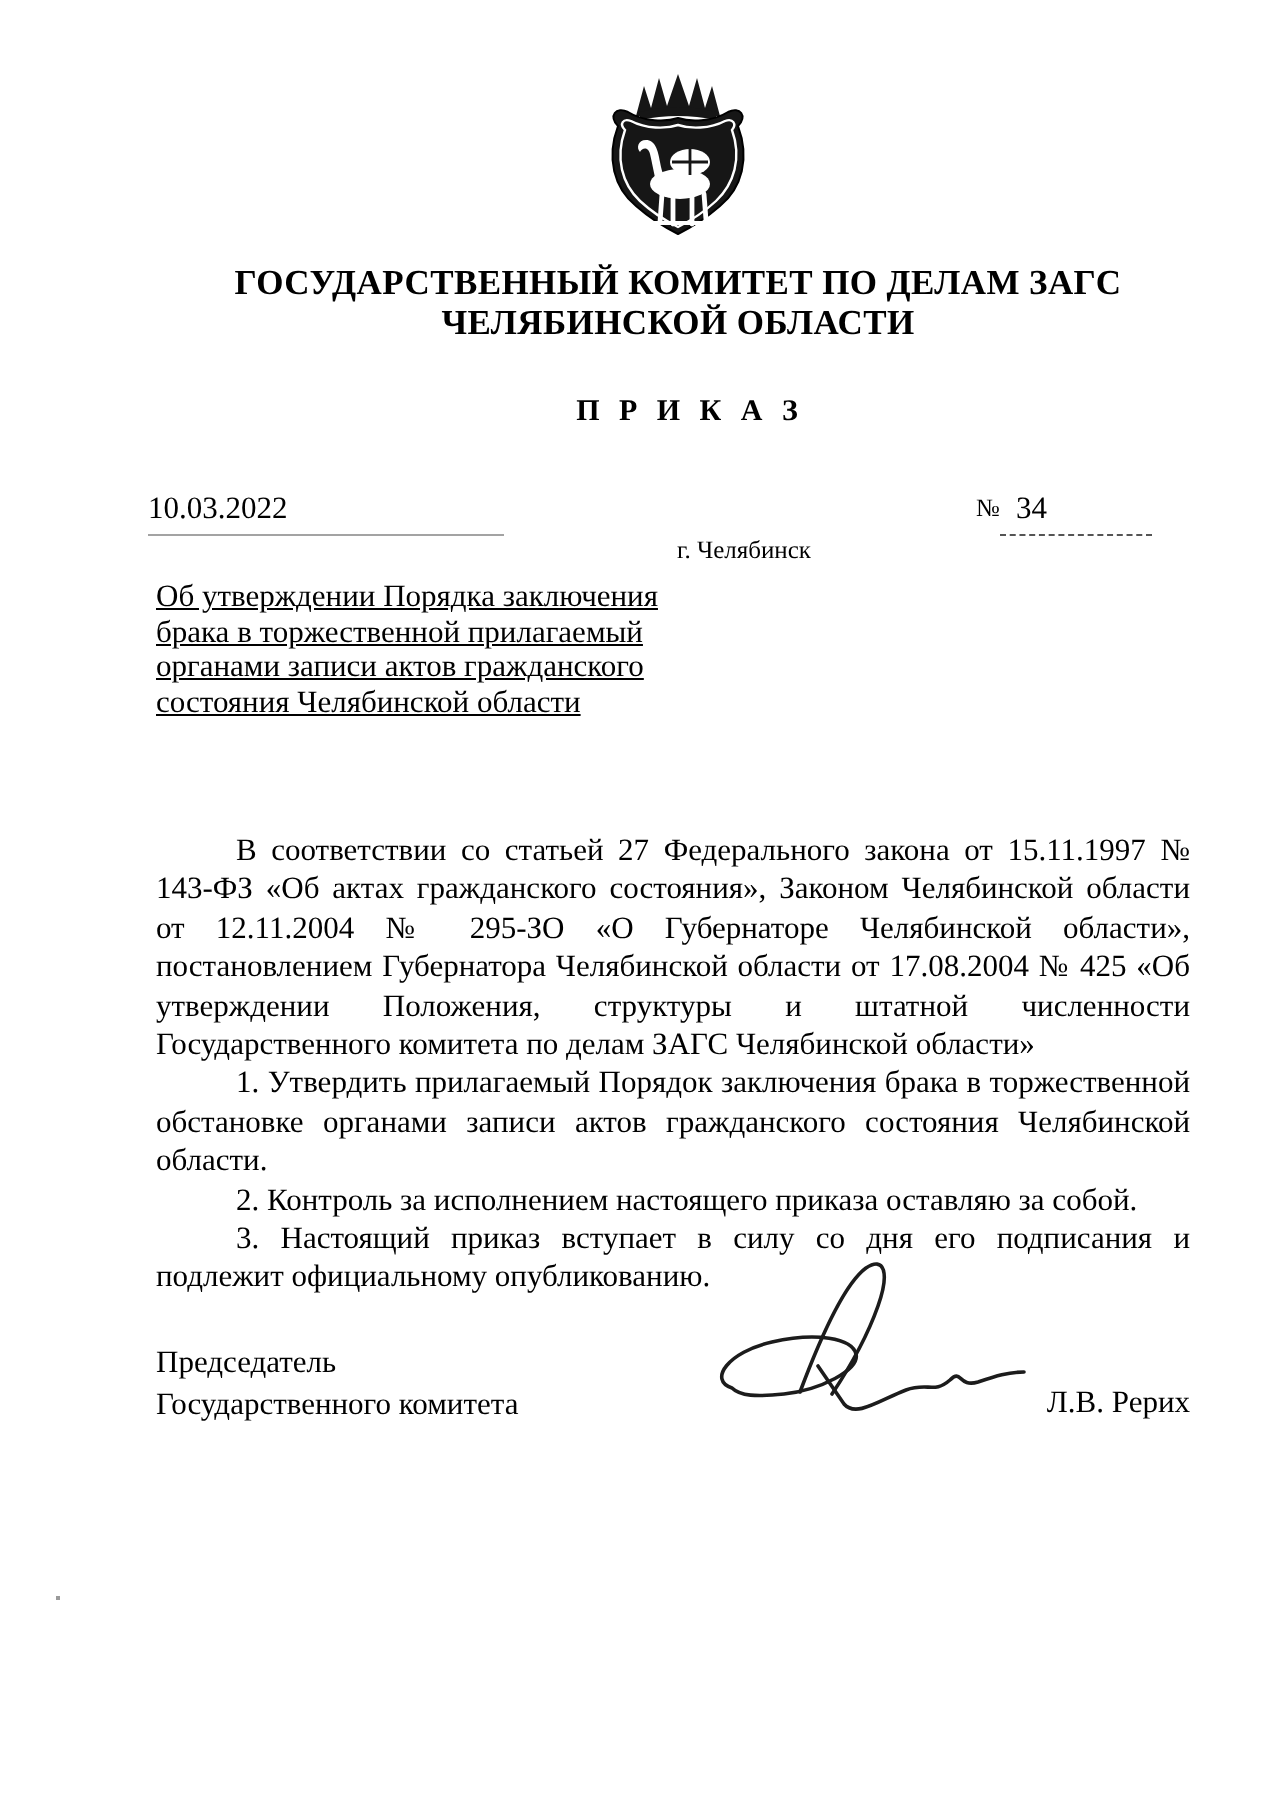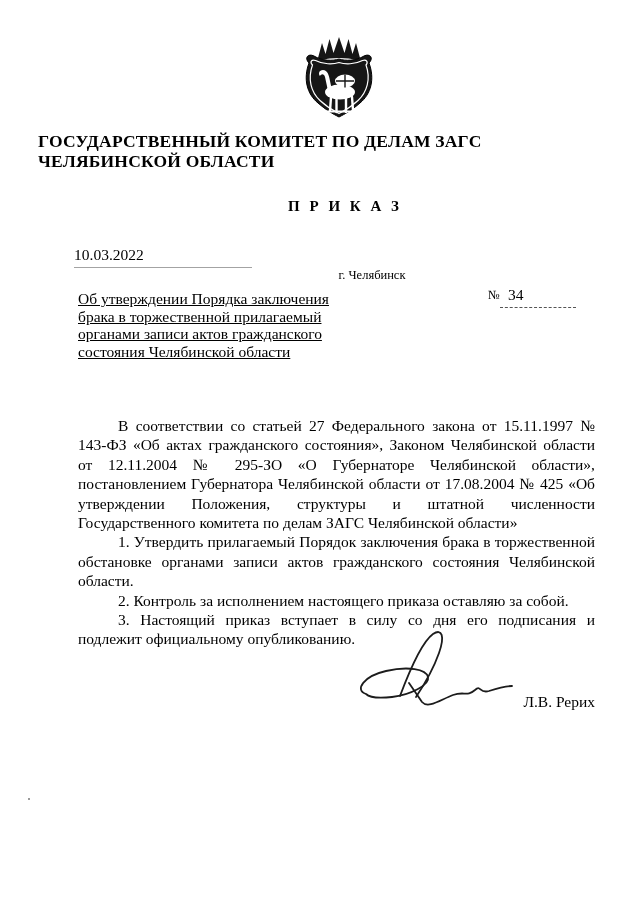--- a/index.html
+++ b/index.html
@@ -16,20 +16,21 @@
     overflow: hidden;
   }
   .emblem {
     position: absolute;
     left: 283px; top: 33px;
     width: 113px; height: 88px;
   }
   .org-name {
     position: absolute;
     left: 38px; top: 132px; width: 602px;
+    text-align: center;
     font-weight: bold;
     font-size: 17.5px;
     line-height: 19.5px;
     letter-spacing: 0.2px;
   }
   .doc-type {
     position: absolute;
     left: 50px; top: 198px; width: 590px;
     text-align: center;
     font-weight: bold;
@@ -50,21 +51,20 @@
     font-size: 15.5px;
     white-space: nowrap;
   }
   .number-sign { font-size: 12.5px; vertical-align: 1px; }
   .number-value {
     display: inline-block;
     width: 68px;
     border-bottom: 1px dashed #555;
     padding-bottom: 3px;
     padding-left: 8px;
-    margin-top: 40px;
   }
   .city {
     position: absolute;
     left: 272px; top: 268px; width: 200px;
     text-align: center;
     font-size: 12.5px;
   }
   .subject {
     position: absolute;
     left: 78px; top: 290px; width: 320px;
@@ -162,20 +162,24 @@
     <div>состояния Челябинской области</div>
   </div>
 
   <div class="body-text">
     <p>В соответствии со статьей 27 Федерального закона от 15.11.1997 № 143-ФЗ «Об актах гражданского состояния», Законом Челябинской области от 12.11.2004 № 295-ЗО «О Губернаторе Челябинской области», постановлением Губернатора Челябинской области от 17.08.2004 № 425 «Об утверждении Положения, структуры и штатной численности Государственного комитета по делам ЗАГС Челябинской области»</p>
     <p>1. Утвердить прилагаемый Порядок заключения брака в торжественной обстановке органами записи актов гражданского состояния Челябинской области.</p>
     <p class="no-justify">2. Контроль за исполнением настоящего приказа оставляю за собой.</p>
     <p>3. Настоящий приказ вступает в силу со дня его подписания и подлежит официальному опубликованию.</p>
   </div>
 
+  <div class="sig-position">
+    <div>Председатель</div>
+    <div>Государственного комитета</div>
+  </div>
 
   <div class="signature-svg">
     <svg viewBox="0 0 168 88" width="168" height="88" xmlns="http://www.w3.org/2000/svg">
       <g fill="none" stroke="#1c1c1c" stroke-width="1.8" stroke-linecap="round">
         <path d="M14,68 C2,64 12,50 34,45 C56,40 74,43 76,51 C78,59 58,69 40,71 C26,72.5 18,72 14,68 Z"></path>
         <path d="M48,70 C57,46 70,16 81,8 C90,2 93,10 87,27 C81,44 72,59 64,71"></path>
         <path d="M57,57 L70,76 C76,83 88,74 101,69 C112,65 115,71 123,64 C129,58 127,68 137,65 C146,62 152,60 160,60"></path>
       </g>
     </svg>
   </div>

